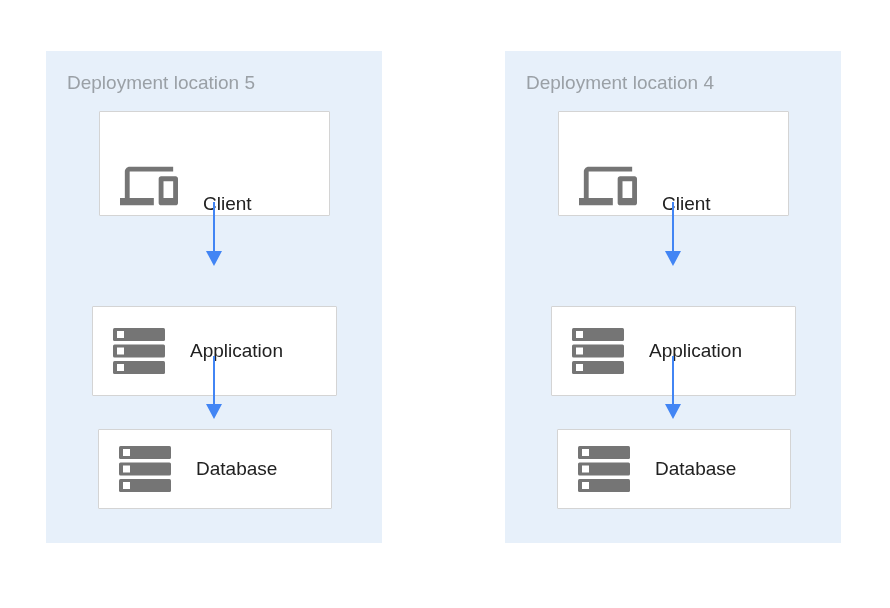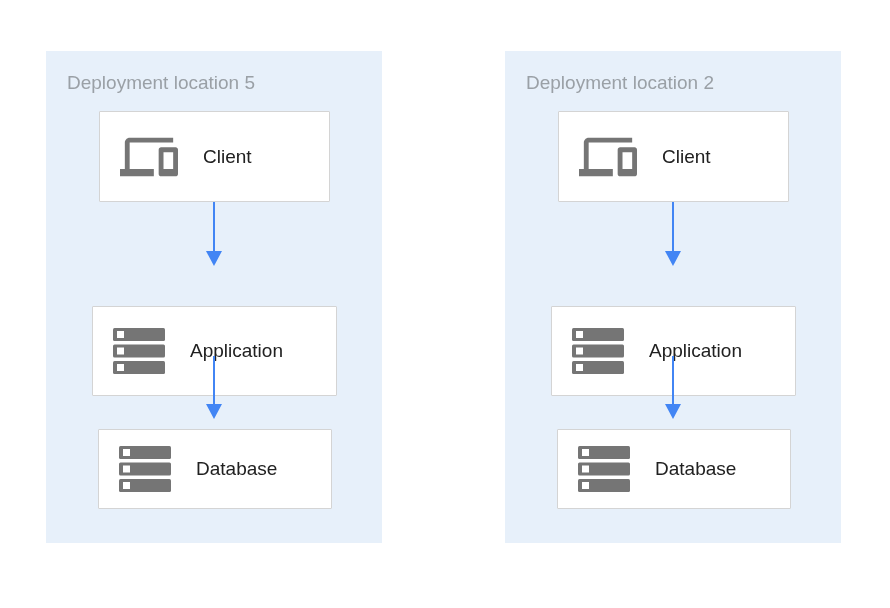--- a/index.html
+++ b/index.html
@@ -36,21 +36,21 @@
     position: absolute;
     background: #ffffff;
     border: 1px solid #D4D4D4;
     border-radius: 1px;
     box-sizing: border-box;
     display: flex;
     align-items: center;
     padding-left: 20px;
     gap: 25px;
   }
-  .node-client      { left: 53px; top: 60px;  width: 231px; height: 91px; }
+  .node-client      { left: 53px; top: 60px;  width: 231px; height: 105px; align-items: flex-end; }
   .node-application { left: 46px; top: 215px; width: 245px; height: 90px; margin-top: 40px; }
   .node-database    { left: 52px; top: 378px; width: 234px; height: 80px; }
   .node-label {
     font-size: 19px;
     color: #212121;
     white-space: nowrap;
   }
   .icon { display: block; line-height: 0; }
   .icon svg { display: block; fill: #757575; }
   .arrow {
@@ -124,21 +124,21 @@
         <rect x="4" y="19.5" width="7" height="7" fill="#ffffff"></rect>
         <rect x="0" y="33" width="52" height="13" rx="1.5"></rect>
         <rect x="4" y="36" width="7" height="7" fill="#ffffff"></rect>
       </svg>
     </span>
     <span class="node-label">Database</span>
   </div>
 </section>
 
 <section class="panel panel-2">
-  <div class="panel-title">Deployment location 2</div>
+  <div class="panel-title">Deployment location 4</div>
 
   <div class="node node-client">
     <span class="icon">
       <svg width="58" height="58" viewBox="0 0 24 24">
         <path d="M4 6h18V4H4c-1.1 0-2 .9-2 2v11H0v3h14v-3H4V6zm19 2h-6c-.55 0-1 .45-1 1v10c0 .55.45 1 1 1h6c.55 0 1-.45 1-1V9c0-.55-.45-1-1-1zm-1 9h-4v-7h4v7z"></path>
       </svg>
     </span>
     <span class="node-label">Client</span>
   </div>
 

